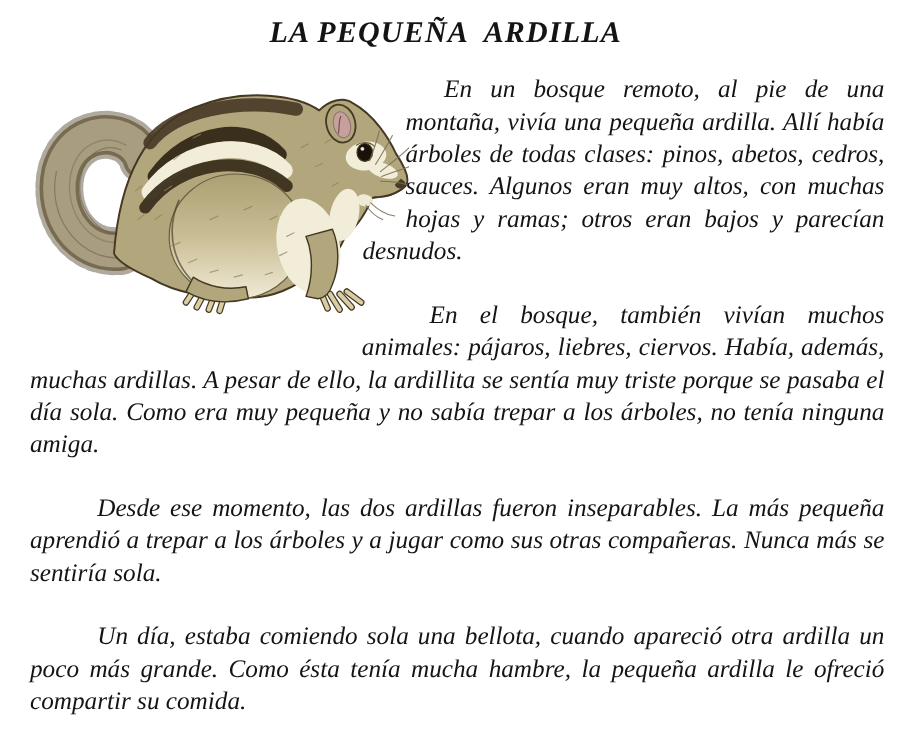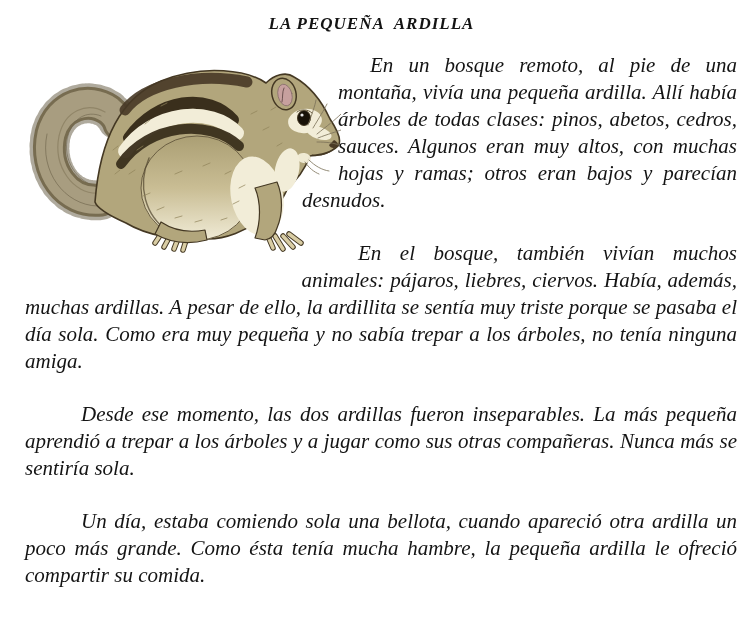--- a/index.html
+++ b/index.html
@@ -7,21 +7,21 @@
     position:relative;
     width:755px; height:619px;
     background:#ffffff;
     overflow:hidden;
     font-family:"Liberation Serif","DejaVu Serif",serif;
     color:#141414;
   }
   .title {
     margin:14px 12px 0 0;
     text-align:center;
-    font-size:17px;
+    font-size:25px;
     line-height:1.15;
     font-weight:bold;
     font-style:italic;
     letter-spacing:1px;
     white-space:pre;
   }
   .content {
     margin-top:18px;
     padding:0 18px 0 25px;
   }

